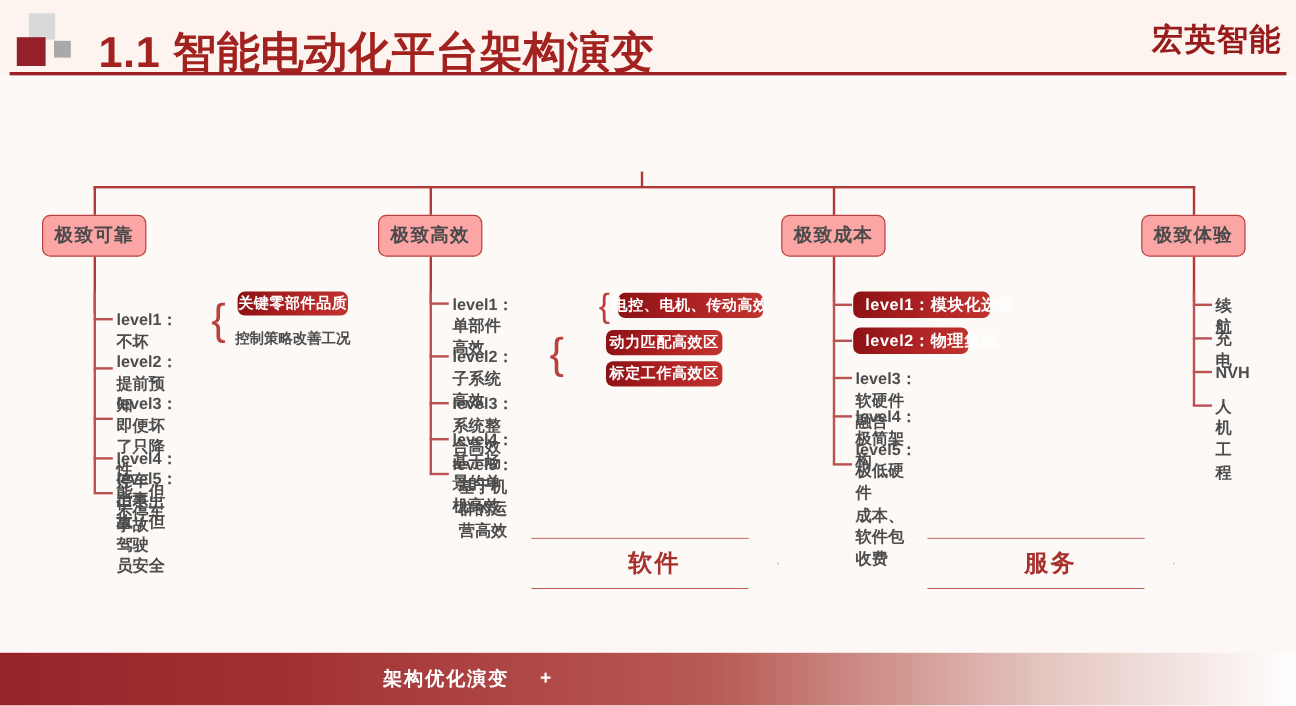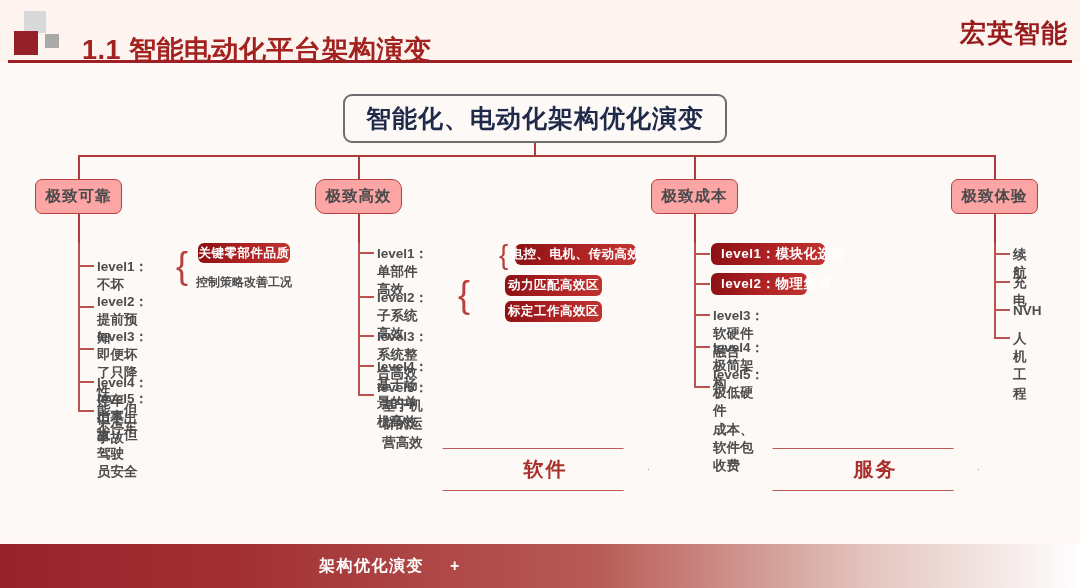--- a/index.html
+++ b/index.html
@@ -42,22 +42,22 @@
     background: #96202a;
   }
   #deco-sq-small {
     position: absolute;
     left: 45px; top: 34px;
     width: 14px; height: 14px;
     background: #a9a9a9;
   }
   #header-title {
     position: absolute;
-    left: 82px; top: 32px;
-    font-size: 27px;
+    left: 82px; top: 20px;
+    font-size: 36px;
     font-weight: bold;
     color: #a2221f;
     letter-spacing: 0.5px;
     white-space: nowrap;
   }
   #brand-logo {
     position: absolute;
     right: 12px; top: 16px;
     font-size: 26px;
     font-weight: bold;
@@ -230,37 +230,34 @@
   <div id="deco-sq-top"></div>
   <div id="deco-sq-main"></div>
   <div id="deco-sq-small"></div>
   <div id="header-title">1.1 智能电动化平台架构演变</div>
   <div id="brand-logo">宏英智能</div>
   <div id="header-rule"></div>
 </div>
 
 <div id="canvas">
 
-  <div id="root-node">
-    <span>智能化、电动化架构优化演变</span>
-  </div>
 
   <div class="conn" style="left:534px; top:80px; width:1.5px; height:13px;"></div>
 
   <div class="conn" style="left:78px; top:92px; width:918px; height:1.5px;"></div>
 
   <div class="conn" style="left:78px; top:92px; width:1.5px; height:24px;"></div>
   <div class="conn" style="left:358px; top:92px; width:1.5px; height:24px;"></div>
   <div class="conn" style="left:694px; top:92px; width:1.5px; height:24px;"></div>
   <div class="conn" style="left:994px; top:92px; width:1.5px; height:24px;"></div>
 
   <div class="cat-box" style="left:35px; top:116px; width:87px;">
     <span>极致可靠</span>
   </div>
-  <div class="cat-box" style="left:315px; top:116px; width:87px;border-radius:10px;">
+  <div class="cat-box" style="left:315px; top:116px; width:87px;">
     <span>极致高效</span>
   </div>
   <div class="cat-box" style="left:651px; top:116px; width:87px;">
     <span>极致成本</span>
   </div>
   <div class="cat-box" style="left:951px; top:116px; width:87px;">
     <span>极致体验</span>
   </div>
 
   <div class="col">

